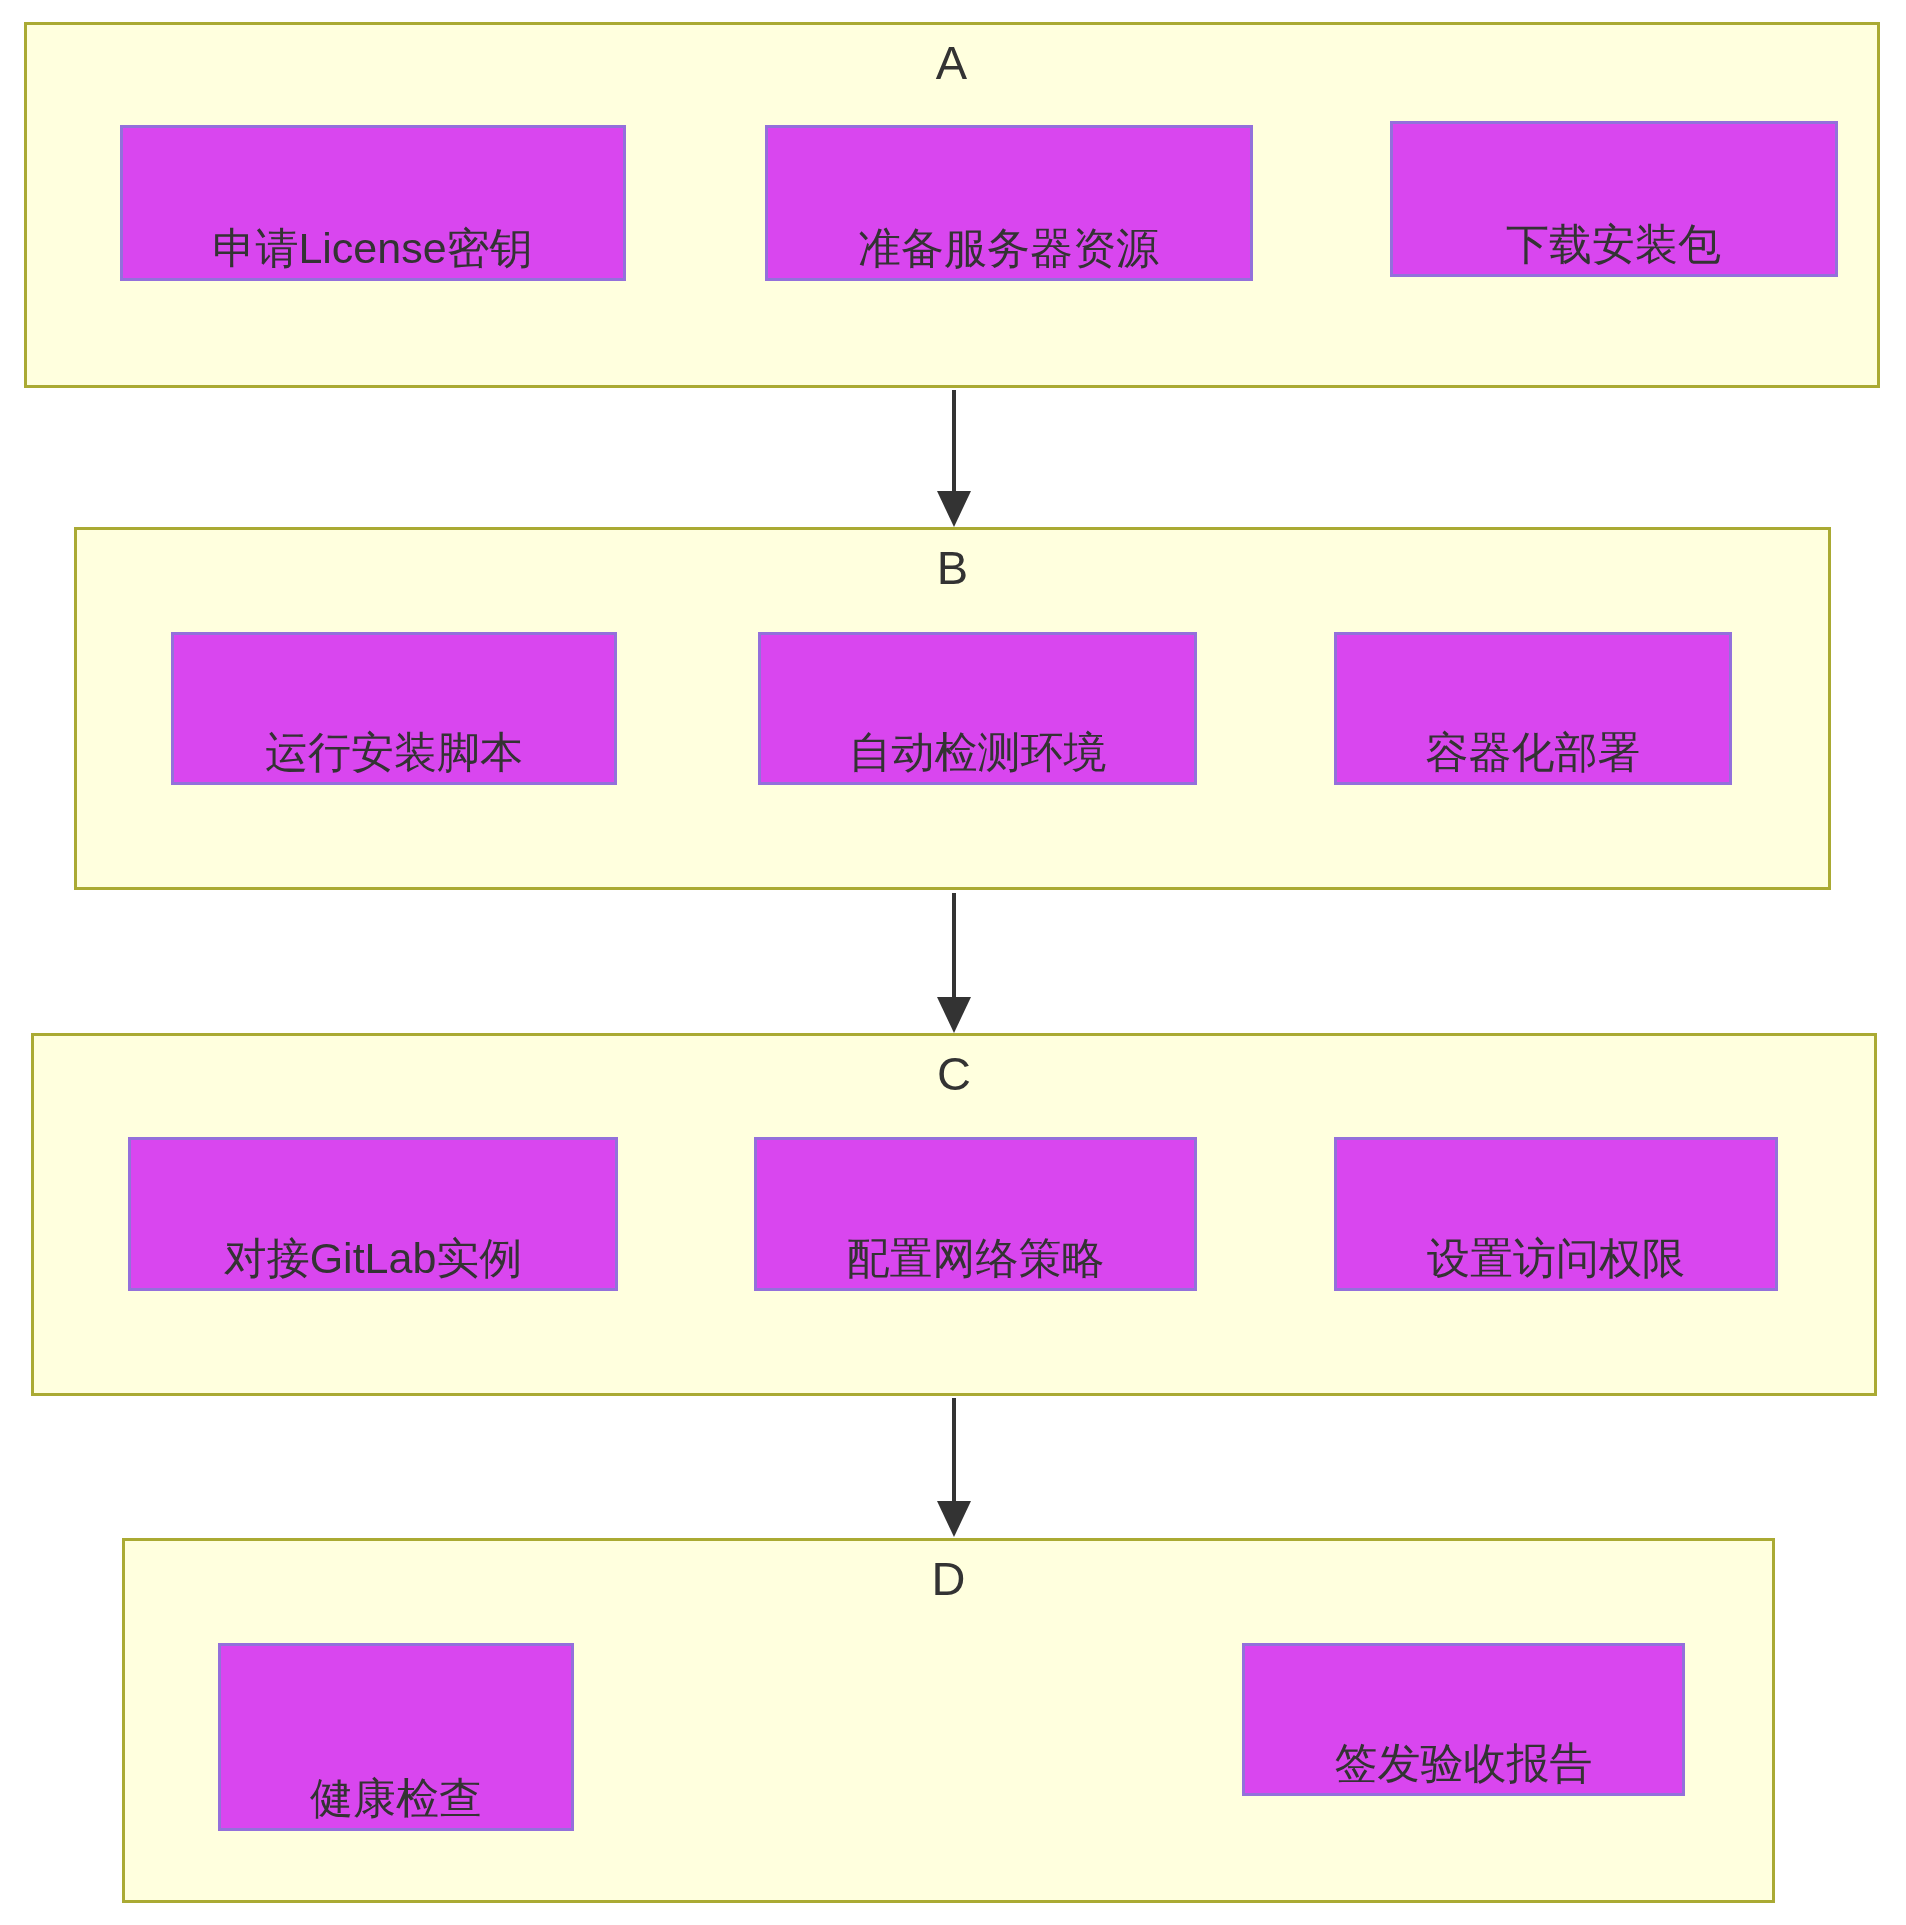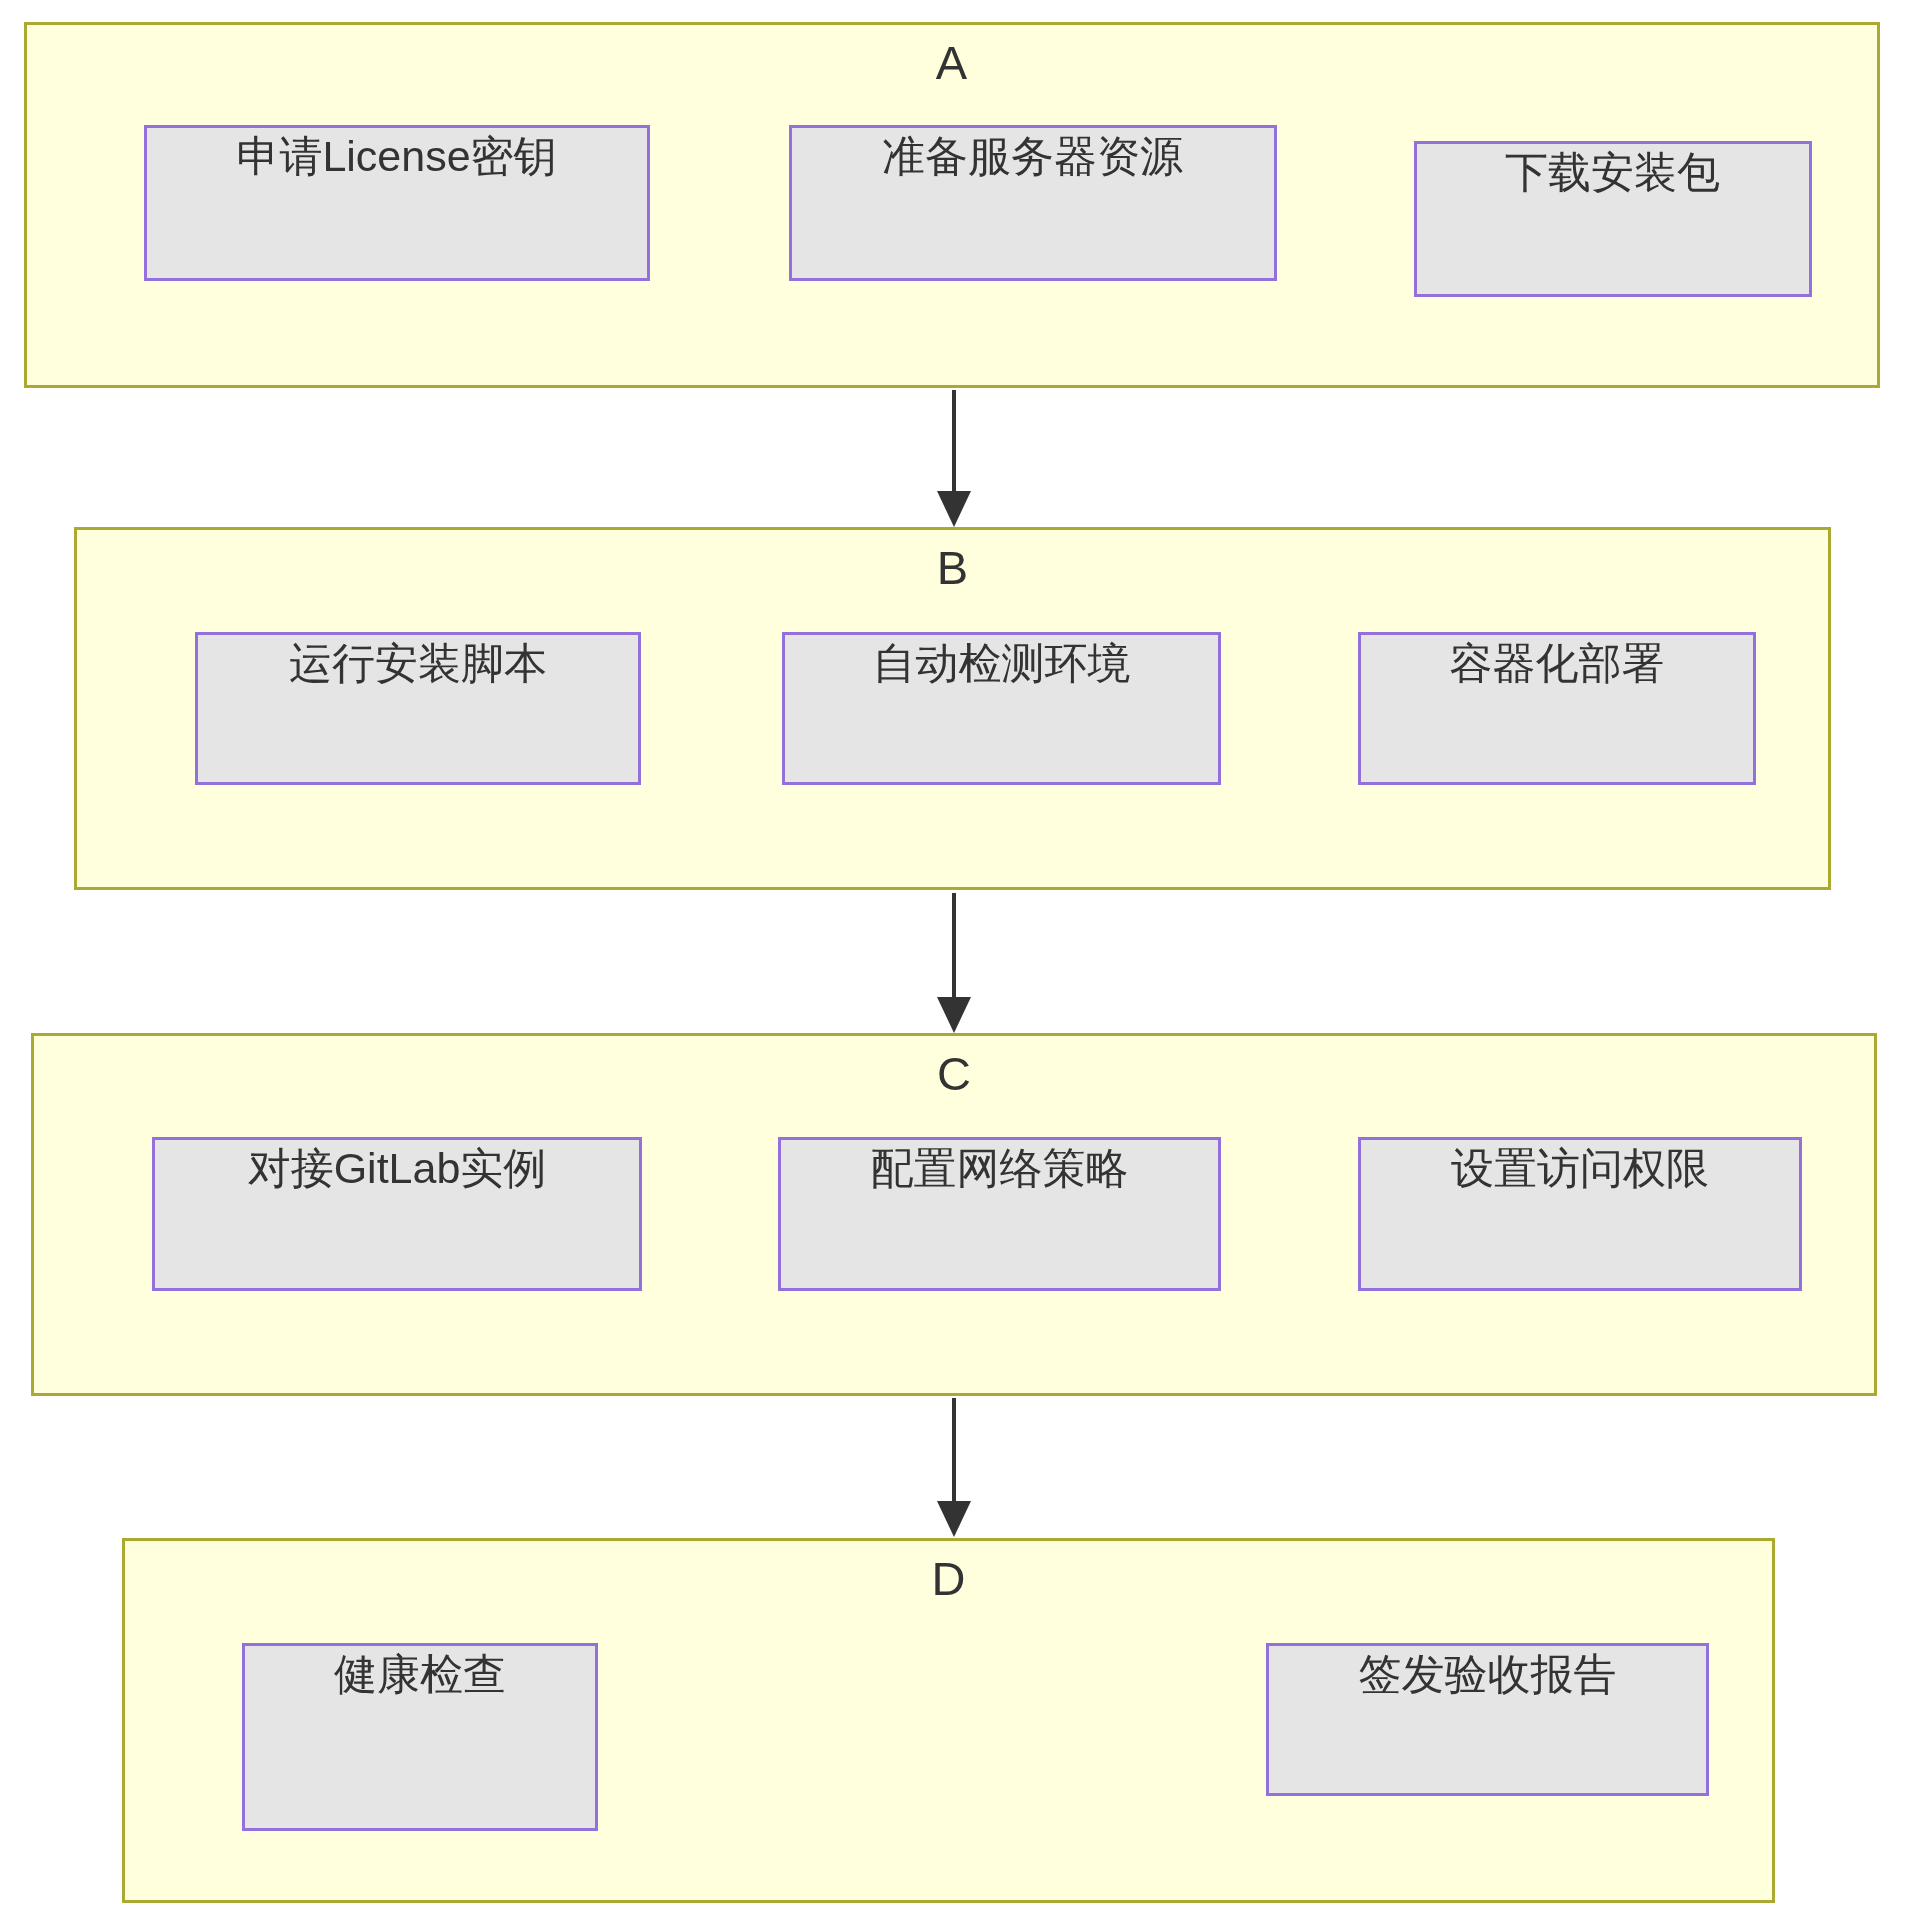--- a/index.html
+++ b/index.html
@@ -24,39 +24,38 @@
     text-align: center;
     font-size: 47px;
     line-height: 53px;
     font-weight: 500;
     color: #333333;
     user-select: none;
   }
   .node {
     position: absolute;
     box-sizing: border-box;
-    background: #e5e5e5;
+    background: #d946ef;
     border: 3.8px solid #9370db;
     display: flex;
-    align-items: flex-start;
+    align-items: flex-end;
     justify-content: center;
     text-align: center;
     font-size: 43px;
     color: #333333;
-    margin-left: 24px;
   }
   
   .sec-a { left: 23.5px;  top: 21.7px;   width: 1856px; height: 366px; }
   .sec-b { left: 74px;  top: 527px;  width: 1757px; height: 363px; }
   .sec-c { left: 31px;  top: 1033px; width: 1846px; height: 363px; }
   .sec-d { left: 122px; top: 1538px; width: 1653px; height: 365px; }
   
   .node-a1 { left: 93px;   top: 100px; width: 506px; height: 156px; }
   .node-a2 { left: 738px;  top: 100px; width: 488px; height: 156px; }
-  .node-a3 { left: 1363px; top: 116px; width: 398px; height: 156px; }
+  .node-a3 { left: 1363px; top: 96px; width: 448px; height: 156px; }
   .node-b1 { left: 94px;  top: 102px; width: 446px; height: 153px; }
   .node-b2 { left: 681px;  top: 102px; width: 439px; height: 153px; }
   .node-b3 { left: 1257px; top: 102px; width: 398px; height: 153px; }
   .node-c1 { left: 94px;  top: 101px; width: 490px; height: 154px; }
   .node-c2 { left: 720px;  top: 101px; width: 443px; height: 154px; }
   .node-c3 { left: 1300px; top: 101px; width: 444px; height: 154px; }
   .node-d1 { left: 93px;   top: 102px; width: 356px; height: 188px; }
   .node-d2 { left: 587px;  top: 102px; width: 391px; height: 153px; }
   .node-d3 { left: 1117px; top: 102px; width: 443px; height: 153px; }
   

